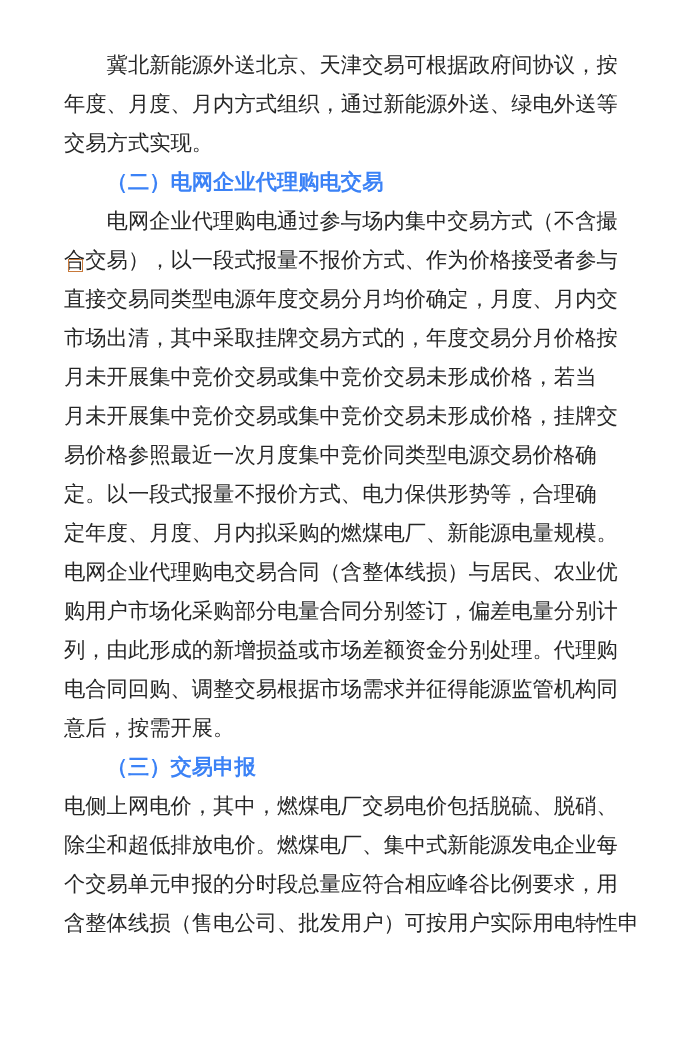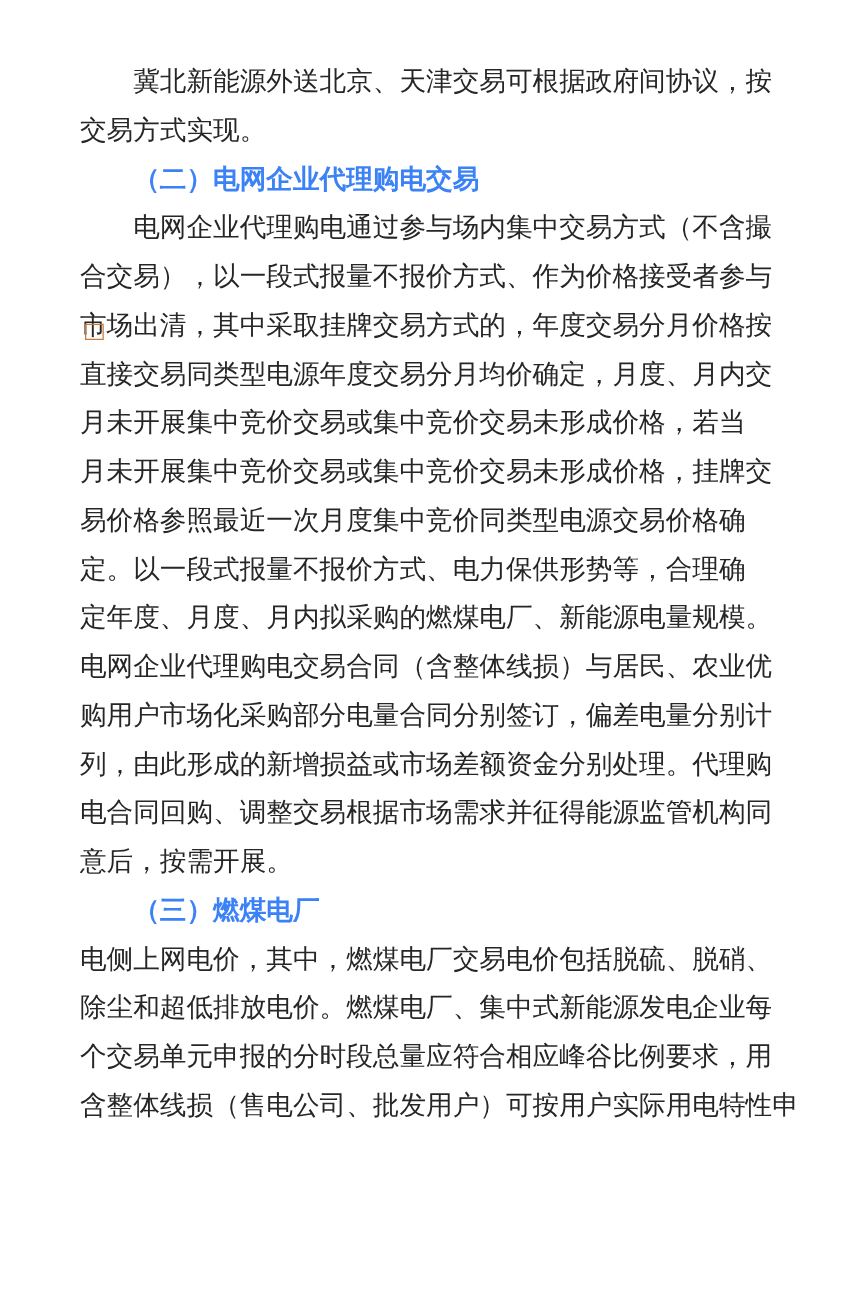--- a/index.html
+++ b/index.html
@@ -59,37 +59,38 @@
     background: transparent;
     pointer-events: none;
   }
 </style>
 </head>
 <body>
 
 <div class="page">
   <div class="doc-body" id="doc-body">
       <div class="line indent">冀北新能源外送北京、天津交易可根据政府间协议，按</div>
+      <div class="line">年度、月度、月内方式组织，通过新能源外送、绿电外送等</div>
       <div class="line">交易方式实现。</div>
       <div class="line heading indent">（二）电网企业代理购电交易</div>
       <div class="line indent">电网企业代理购电通过参与场内集中交易方式（不含撮</div>
       <div class="line">合交易），以一段式报量不报价方式、作为价格接受者参与</div>
+      <div class="line">直接交易同类型电源年度交易分月均价确定，月度、月内交</div>
       <div class="line">市场出清，其中采取挂牌交易方式的，年度交易分月价格按</div>
-      <div class="line">直接交易同类型电源年度交易分月均价确定，月度、月内交</div>
       <div class="line">月未开展集中竞价交易或集中竞价交易未形成价格，若当</div>
       <div class="line">月未开展集中竞价交易或集中竞价交易未形成价格，挂牌交</div>
       <div class="line">易价格参照最近一次月度集中竞价同类型电源交易价格确</div>
       <div class="line">定。以一段式报量不报价方式、电力保供形势等，合理确</div>
       <div class="line">定年度、月度、月内拟采购的燃煤电厂、新能源电量规模。</div>
       <div class="line">电网企业代理购电交易合同（含整体线损）与居民、农业优</div>
       <div class="line">购用户市场化采购部分电量合同分别签订，偏差电量分别计</div>
       <div class="line">列，由此形成的新增损益或市场差额资金分别处理。代理购</div>
       <div class="line">电合同回购、调整交易根据市场需求并征得能源监管机构同</div>
       <div class="line">意后，按需开展。</div>
-      <div class="line heading indent">（三）燃煤电厂</div>
+      <div class="line heading indent">（三）交易申报</div>
       <div class="line">电侧上网电价，其中，燃煤电厂交易电价包括脱硫、脱硝、</div>
       <div class="line">除尘和超低排放电价。燃煤电厂、集中式新能源发电企业每</div>
       <div class="line">个交易单元申报的分时段总量应符合相应峰谷比例要求，用</div>
       <div class="line">含整体线损（售电公司、批发用户）可按用户实际用电特性申</div>
     </div>
   <div class="annotation-box"></div>
   <div class="page-number">- 9 -</div>
 </div>
 
 </body></html>

